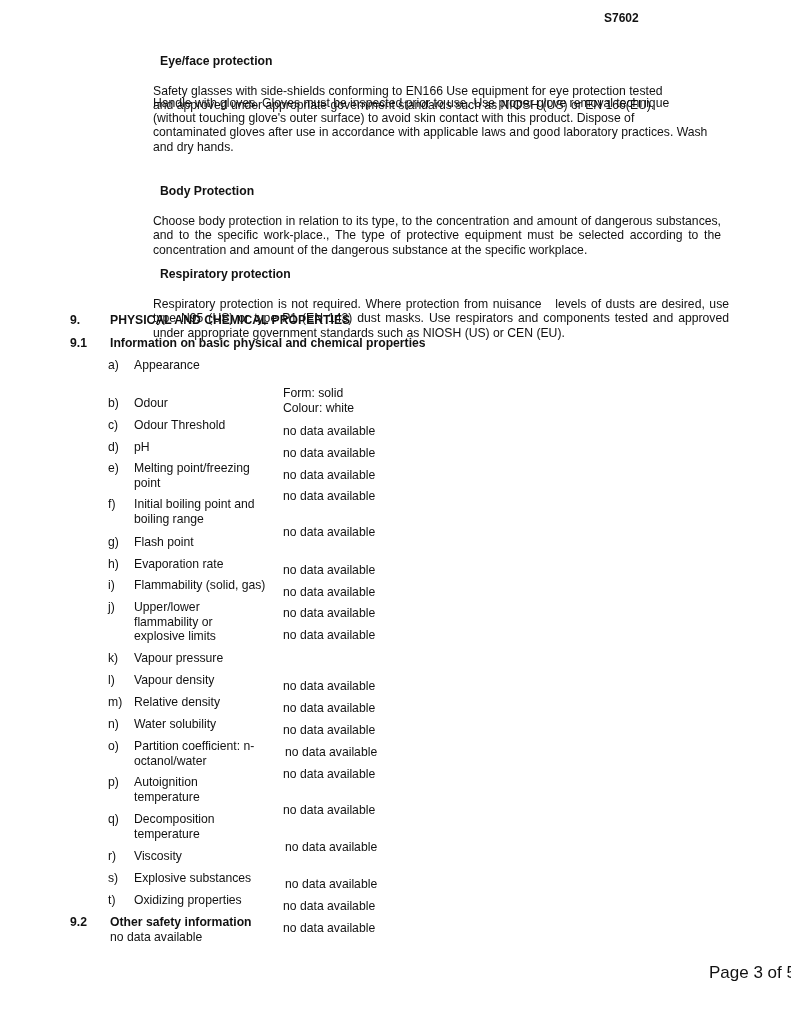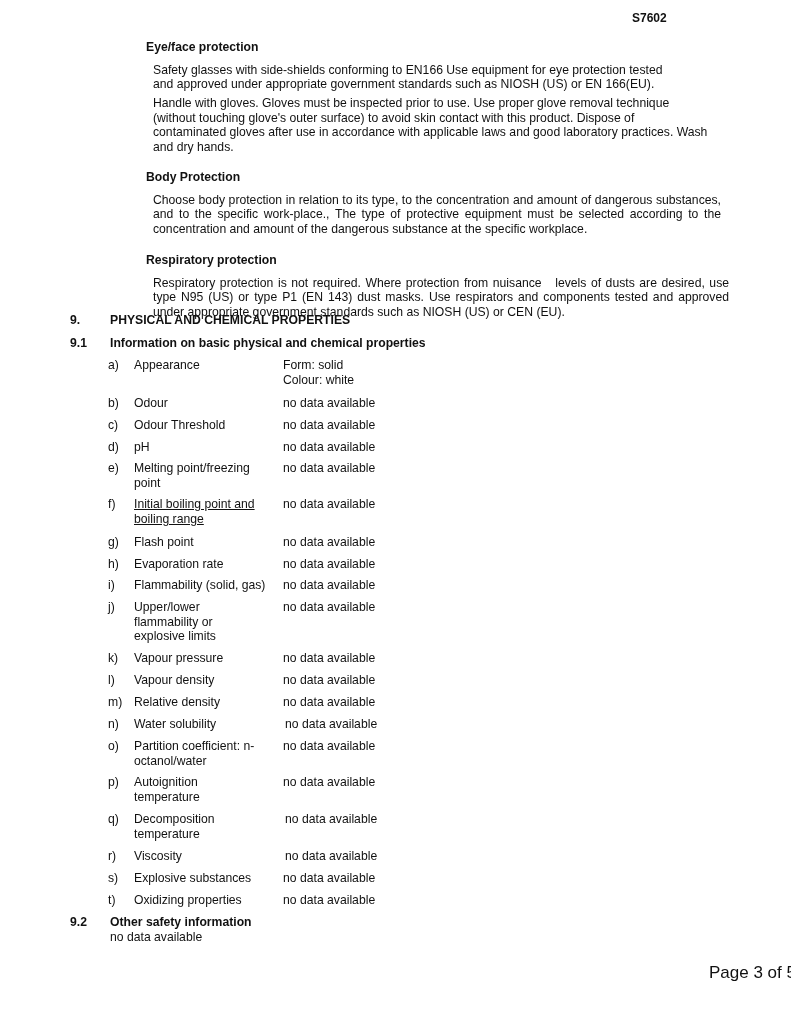--- a/index.html
+++ b/index.html
@@ -16,29 +16,28 @@
       color: #111111;
       font-size: 12.2px;
       line-height: 14.6px;
     }
     .doc-code {
       position: absolute;
       top: 11px;
       left: 604px;
       font-weight: bold;
       font-size: 12px;
-      margin-left: 28px;
     }
     .subsection {
       position: absolute;
       left: 145px;
       width: 576px;
     }
     .subsection h3 {
-      margin: 1px;
+      margin: 15px;
       font-size: 12.2px;
       font-weight: bold;
       line-height: 14.6px;
     }
     .subsection p {
       margin: 8px;
       line-height: 14.6px;
     }
     .justify { text-align: justify; }
     #eye { top: 39px; }
@@ -76,20 +75,21 @@
     }
     .prop .label {
       position: absolute;
       left: 26px;
       width: 150px;
     }
     .prop .value {
       position: absolute;
       left: 175px;
       white-space: nowrap;
+      margin-top: 28px;
     }
     .prop .value.shift { left: 177px; }
 
     #sec92 { top: 915px; }
     .sec92-body {
       position: absolute;
       top: 930px;
       left: 110px;
     }
     .page-number {
@@ -158,21 +158,21 @@
       <span class="label">pH</span>
       <span class="value">no data available</span>
     </div>
     <div class="prop" style="top: 461px;">
       <span class="letter">e)</span>
       <span class="label" style="width: 130px;">Melting point/freezing point</span>
       <span class="value">no data available</span>
     </div>
     <div class="prop" style="top: 497px;">
       <span class="letter">f)</span>
-      <span class="label" style="width: 135px; text-decoration: underline;">Initial boiling point and boiling range</span>
+      <span class="label" style="width: 135px;">Initial boiling point and boiling range</span>
       <span class="value">no data available</span>
     </div>
     <div class="prop" style="top: 535px;">
       <span class="letter">g)</span>
       <span class="label">Flash point</span>
       <span class="value">no data available</span>
     </div>
     <div class="prop" style="top: 557px;">
       <span class="letter">h)</span>
       <span class="label">Evaporation rate</span>

